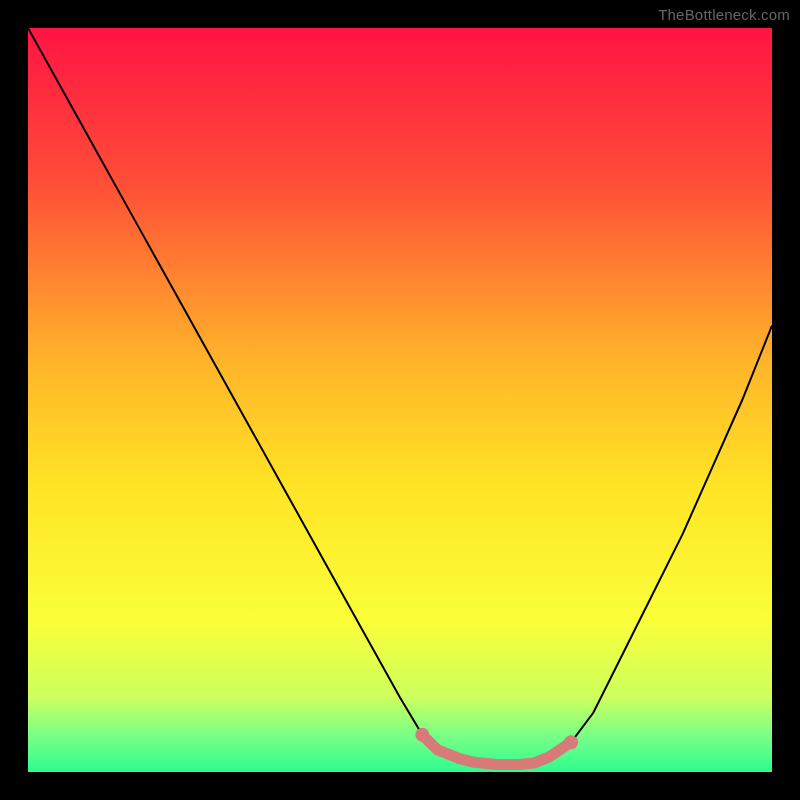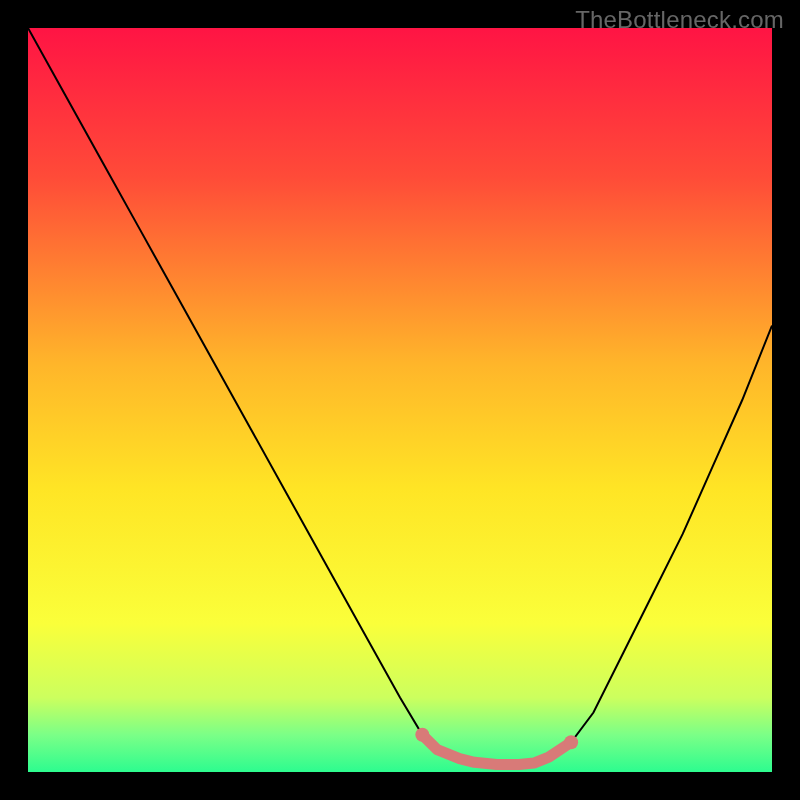--- a/index.html
+++ b/index.html
@@ -23,23 +23,23 @@
     position: absolute;
     top: 28px;
     left: 28px;
     width: 744px;
     height: 744px;
     overflow: hidden;
   }
   .watermark {
     position: absolute;
     top: 6px;
-    right: 16px;
+    right: 10px;
     color: #666;
-    font-size: 24px;
+    font-size: 15px;
     font-weight: 500;
     letter-spacing: 0.2px;
   }
   svg {
     display: block;
   }
 </style>
 </head>
 <body>
 

